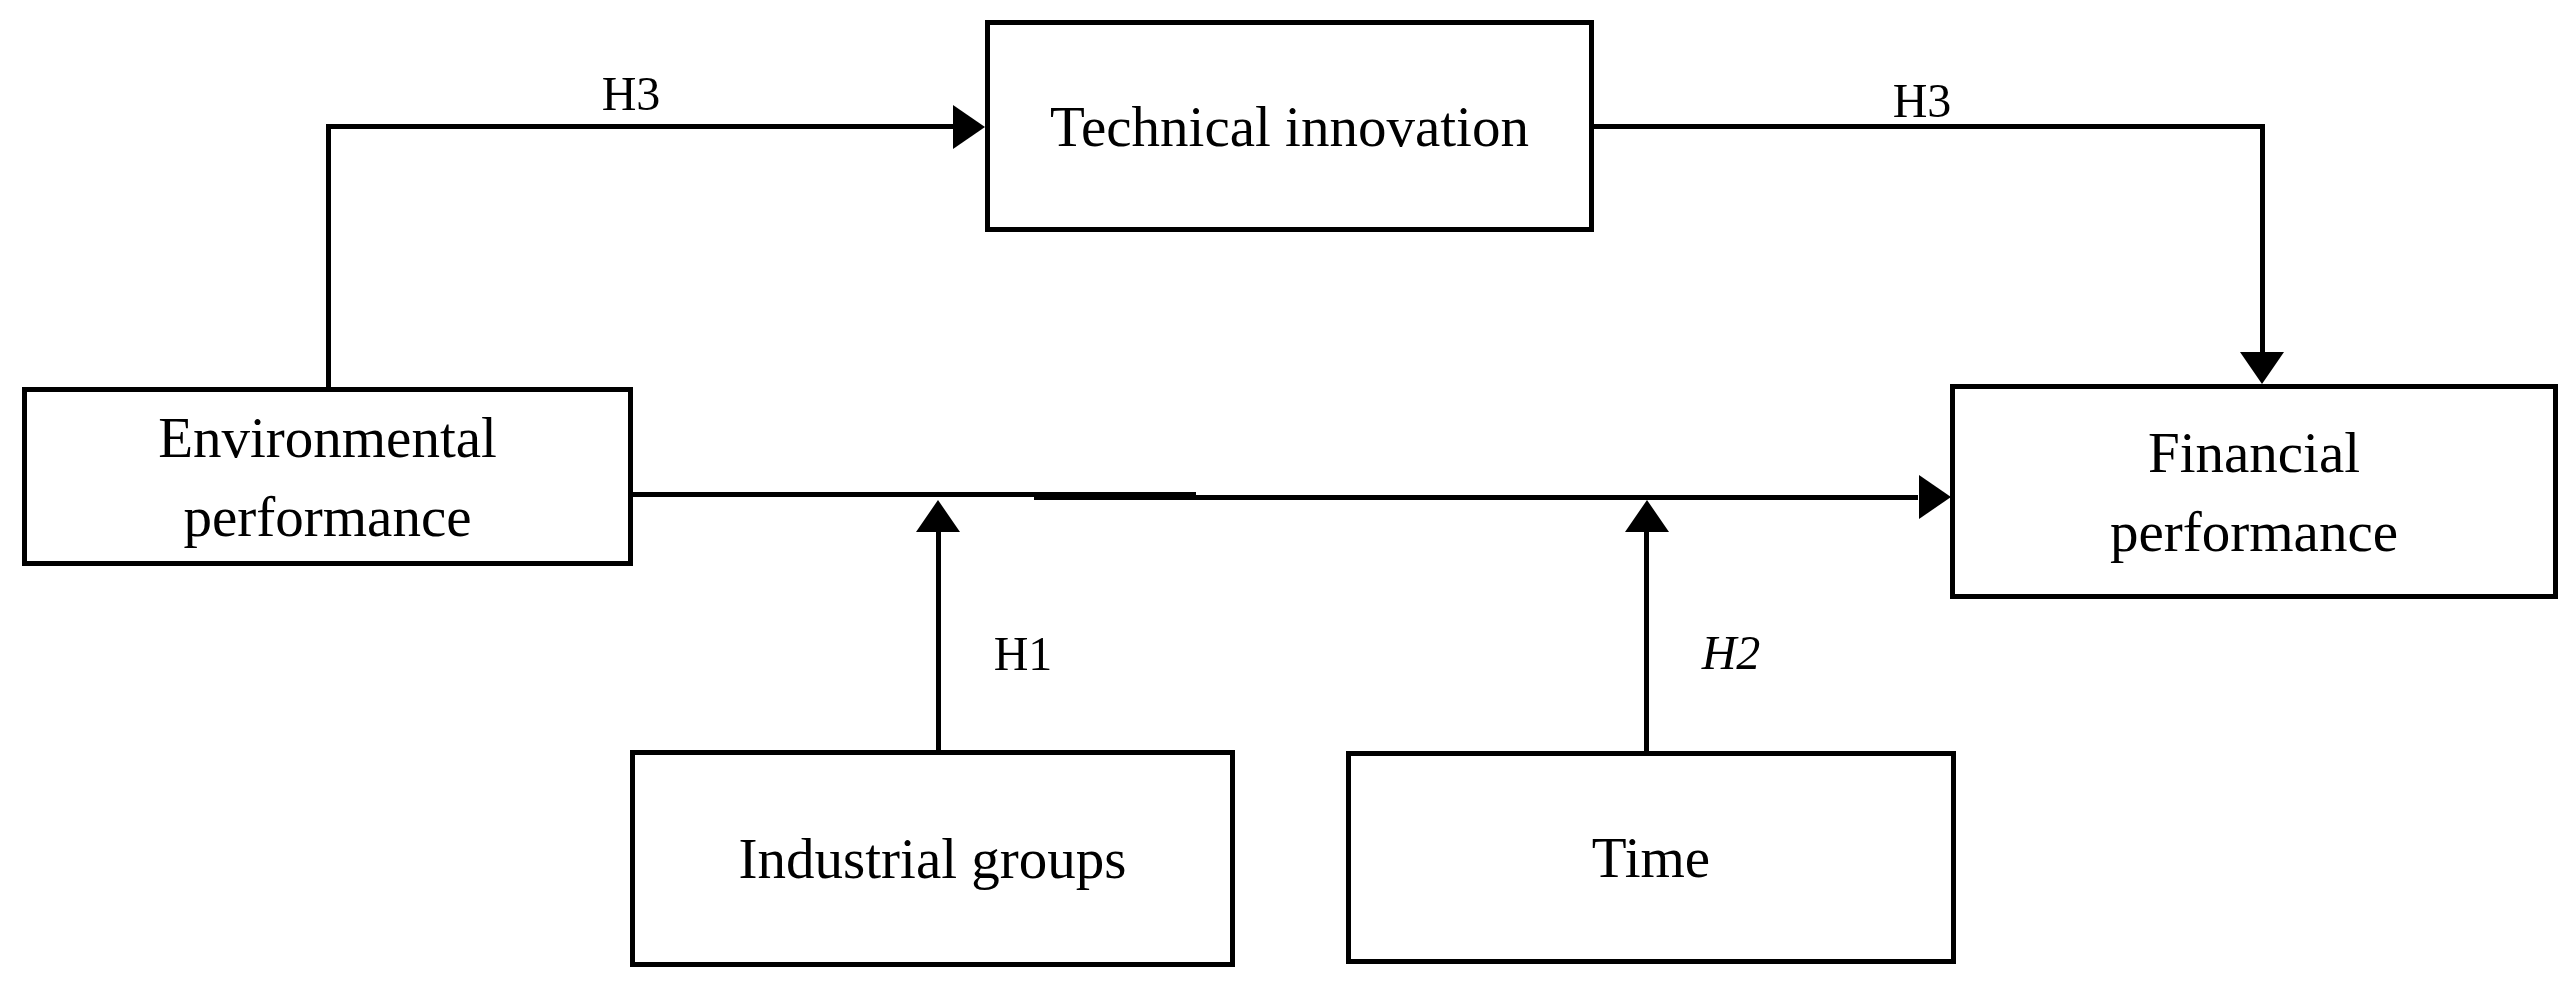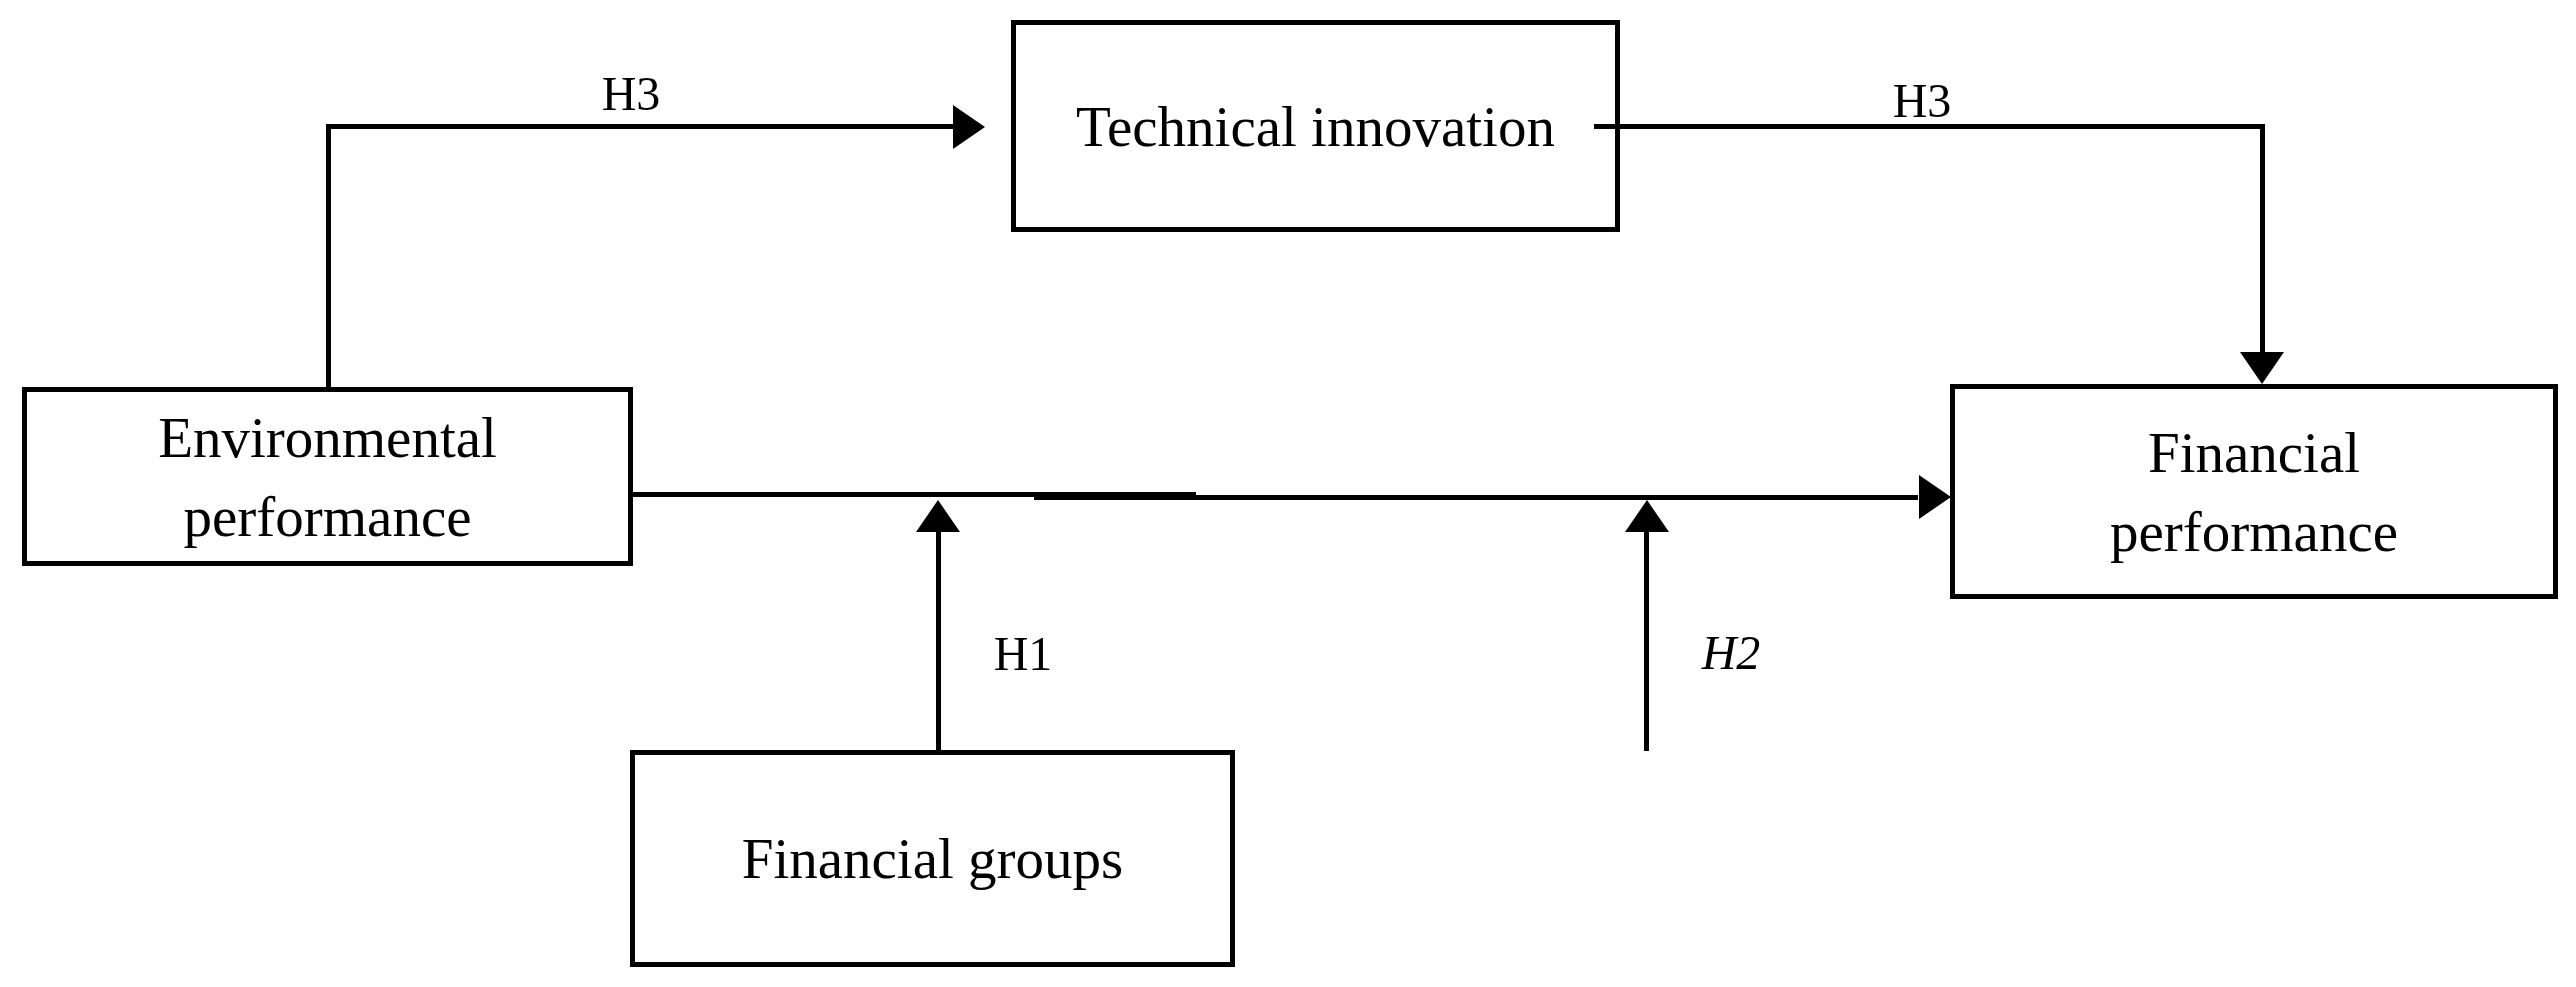--- a/index.html
+++ b/index.html
@@ -50,21 +50,21 @@
   }
   .lbl {
     position: absolute;
     transform: translate(-50%, -50%);
     font-size: 48px;
     line-height: 59px;
     white-space: nowrap;
   }
   
   #box-env  { left: 22px;   top: 387px; width: 611px; height: 179px; }
-  #box-tech { left: 985px;  top: 20px;  width: 609px; height: 212px; margin-left: 26px; }
+  #box-tech { left: 985px;  top: 20px;  width: 609px; height: 212px; }
   #box-fin  { left: 1950px; top: 384px; width: 608px; height: 215px; }
   #box-ind  { left: 630px;  top: 750px; width: 605px; height: 217px; }
   #box-time { left: 1346px; top: 751px; width: 610px; height: 213px; }
   
   #a1-v { left: 326px; top: 126px; width: 5px; height: 261px; }
   #a1-h { left: 326px; top: 124px; width: 628px; height: 5px; }
   #a1-head { left: 953px; top: 105px; }
   
   #a2-h { left: 1594px; top: 124px; width: 671px; height: 5px; }
   #a2-v { left: 2260px; top: 124px; width: 5px; height: 228px; }
@@ -98,23 +98,26 @@
   <div class="box" id="box-tech">
     <span>Technical innovation</span>
   </div>
 
   <div class="box" id="box-fin">
     <span>Financial</span>
     <span>performance</span>
   </div>
 
   <div class="box" id="box-ind">
-    <span>Financial groups</span>
+    <span>Industrial groups</span>
   </div>
 
+  <div class="box" id="box-time">
+    <span>Time</span>
+  </div>
 
   <div class="seg" id="a1-v"></div>
   <div class="seg" id="a1-h"></div>
   <div class="head right" id="a1-head"></div>
   <div class="lbl" id="lbl-h3-left">H3</div>
 
   <div class="seg" id="a2-h"></div>
   <div class="seg" id="a2-v"></div>
   <div class="head down" id="a2-head"></div>
   <div class="lbl" id="lbl-h3-right">H3</div>

